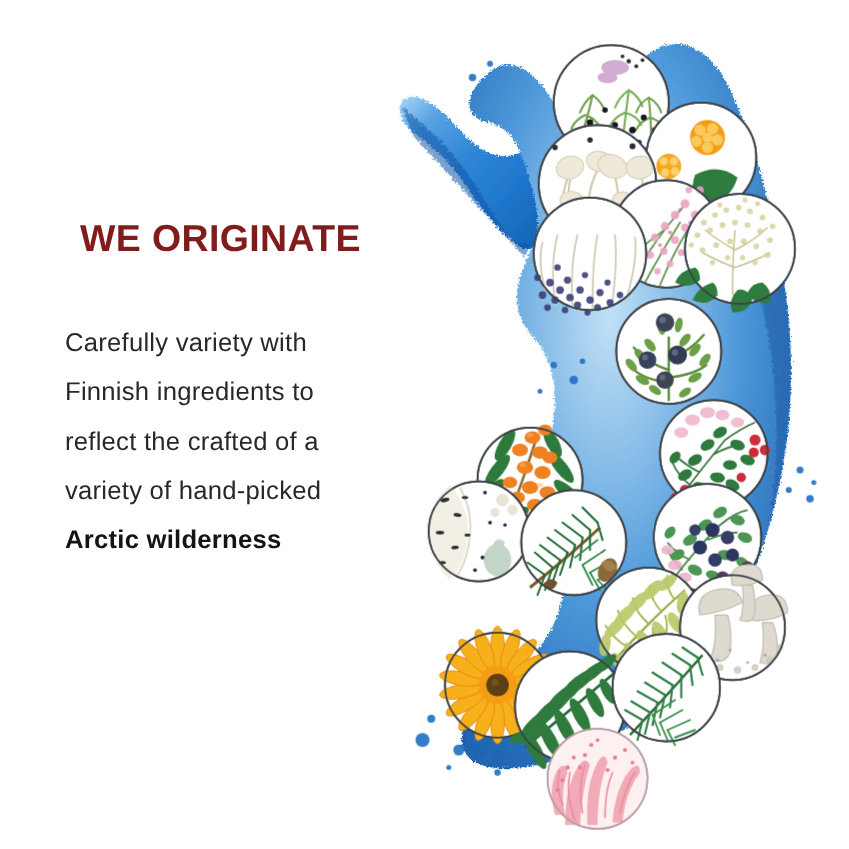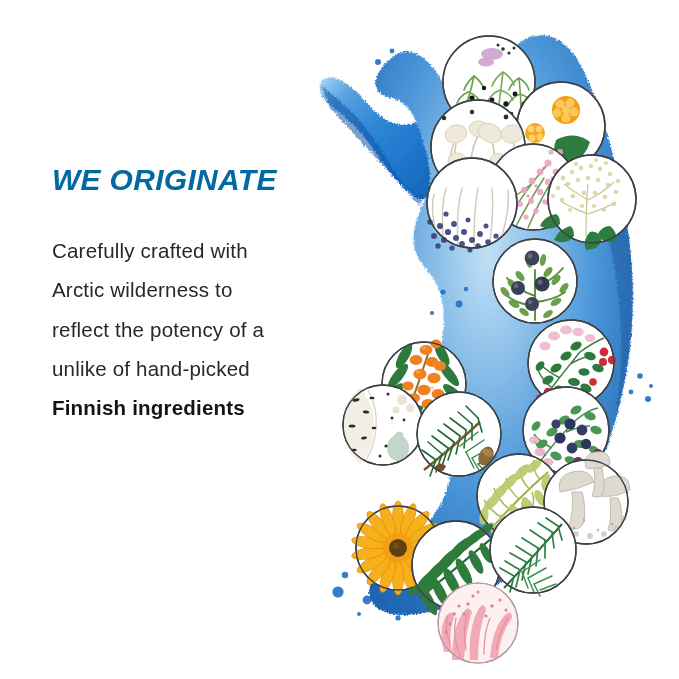--- a/index.html
+++ b/index.html
@@ -21,29 +21,28 @@
   }
 
   
   .text-col {
     position: absolute;
     left: 52px;
     top: 162px;
     width: 310px;
   }
   .headline {
-    margin: 0;
+    margin: 12px;
     font-family: "Liberation Sans", sans-serif;
     font-weight: 700;
     font-size: 30px;
     line-height: 1.23;
     letter-spacing: 0.3px;
-    color: #0369a1;
+    color: #7f1d1d;
     text-transform: uppercase;
-    font-style: italic;
   }
   .headline .hl-line { display: block; white-space: nowrap; }
 
   .body-copy {
     margin: 0;
     padding-top: 32px;
     font-family: "Liberation Sans", sans-serif;
     font-size: 20.5px;
     line-height: 1.92;
     color: #25282c;
@@ -780,21 +779,21 @@
 
       </g>
     </svg>
   </div>
 
   <div class="text-col">
     <h1 class="headline">
       <span class="hl-line">WE ORIGINATE</span>
     </h1>
     <p class="body-copy">
-      <span class="bc-line">Carefully crafted with</span>
-      <span class="bc-line">Arctic wilderness to</span>
-      <span class="bc-line">reflect the potency of a</span>
-      <span class="bc-line">unlike of hand-picked</span>
-      <span class="bc-line bold">Finnish ingredients</span>
+      <span class="bc-line">Carefully variety with</span>
+      <span class="bc-line">Finnish ingredients to</span>
+      <span class="bc-line">reflect the crafted of a</span>
+      <span class="bc-line">variety of hand-picked</span>
+      <span class="bc-line bold">Arctic wilderness</span>
     </p>
   </div>
 
 </div>
 
 </body></html>

